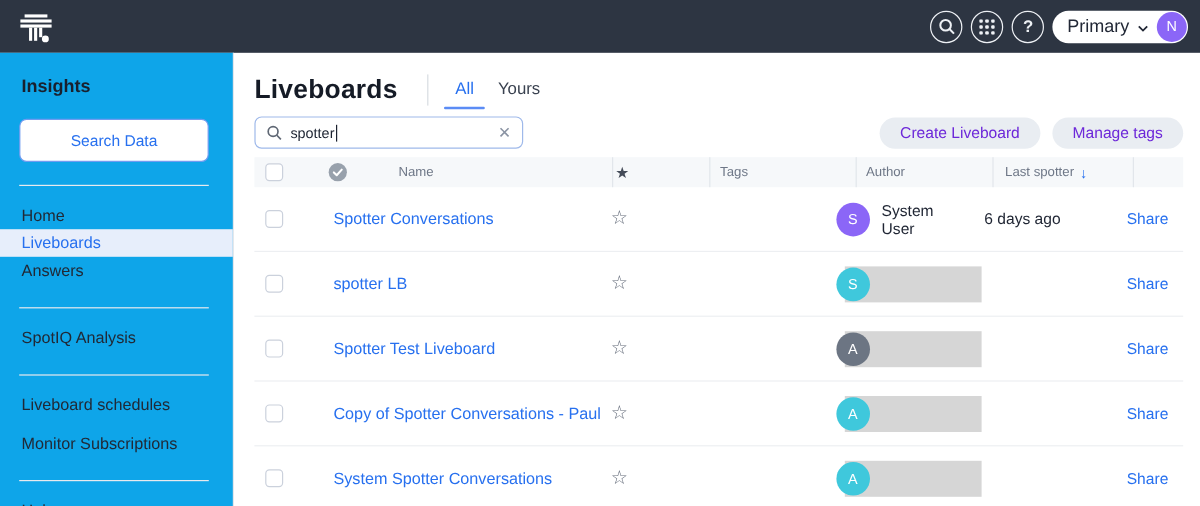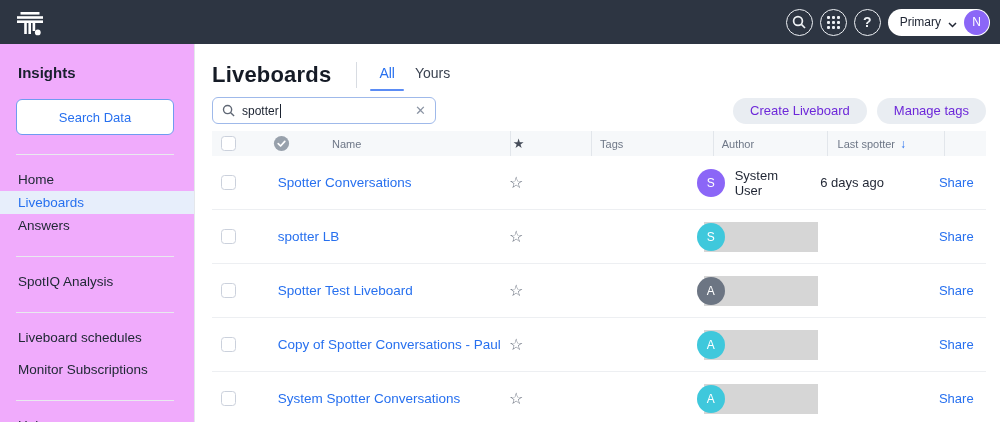--- a/index.html
+++ b/index.html
@@ -10,30 +10,30 @@
   
   .navbar { height:44px; background:#2d3542; display:flex; align-items:center; padding:0 10px 0 16px; flex:none; }
   .logo { width:28px; height:30px; display:block; }
   .nav-right { margin-left:auto; display:flex; align-items:center; gap:7px; }
   .circle-btn { width:27px; height:27px; border-radius:50%; border:1.6px solid #eef1f5; color:#eef1f5;
     display:flex; align-items:center; justify-content:center; cursor:pointer; }
   .circle-btn svg { display:block; }
   .help-q { font-size:14px; font-weight:700; color:#eef1f5; line-height:1; }
   .org-pill { background:#ffffff; border-radius:14px; height:27px; display:flex; align-items:center;
     padding:1px 1px 1px 12px; gap:7px; cursor:pointer; }
-  .org-label { font-size:12px; color:#222836; }
+  .org-label { font-size:15px; color:#222836; }
   .chev { margin-top:1px; }
   .avatar-n { width:25px; height:25px; border-radius:50%; background:#8b66f7; color:#fff; font-size:12px;
     display:flex; align-items:center; justify-content:center; }
 
   
   .body-row { display:flex; flex:1; min-height:0; }
 
   
-  .sidebar { width:195px; flex:none; border-right:1px solid #e4e7eb; padding-top:20px; background:#f0abfc; }
+  .sidebar { width:195px; flex:none; border-right:1px solid #e4e7eb; padding-top:20px; background:#0ea5e9; }
   .sb-header { font-size:15px; font-weight:700; color:#19202e; padding:0 18px; margin-bottom:18px; }
   .sb-search { margin:0 20px 0 16px; border:1px solid #6f9bf0; color:#2770ef; border-radius:6px; height:36px;
     font-size:13px; display:flex; align-items:center; justify-content:center; cursor:pointer; background:#fff; }
   .sb-divider { height:1px; background:#e8eaee; margin:19px 20px 13px 16px; }
   .sb-item { height:23px; display:flex; align-items:center; padding:0 18px; font-size:13.5px; color:#212936; cursor:pointer; }
   .sb-item.active { background:#e7eefb; color:#2770ef; }
 
   
   .main { flex:1; min-width:0; padding:14px 14px 0 17px; display:flex; flex-direction:column; }
   .title-row { display:flex; align-items:center; height:34px; flex:none; }

